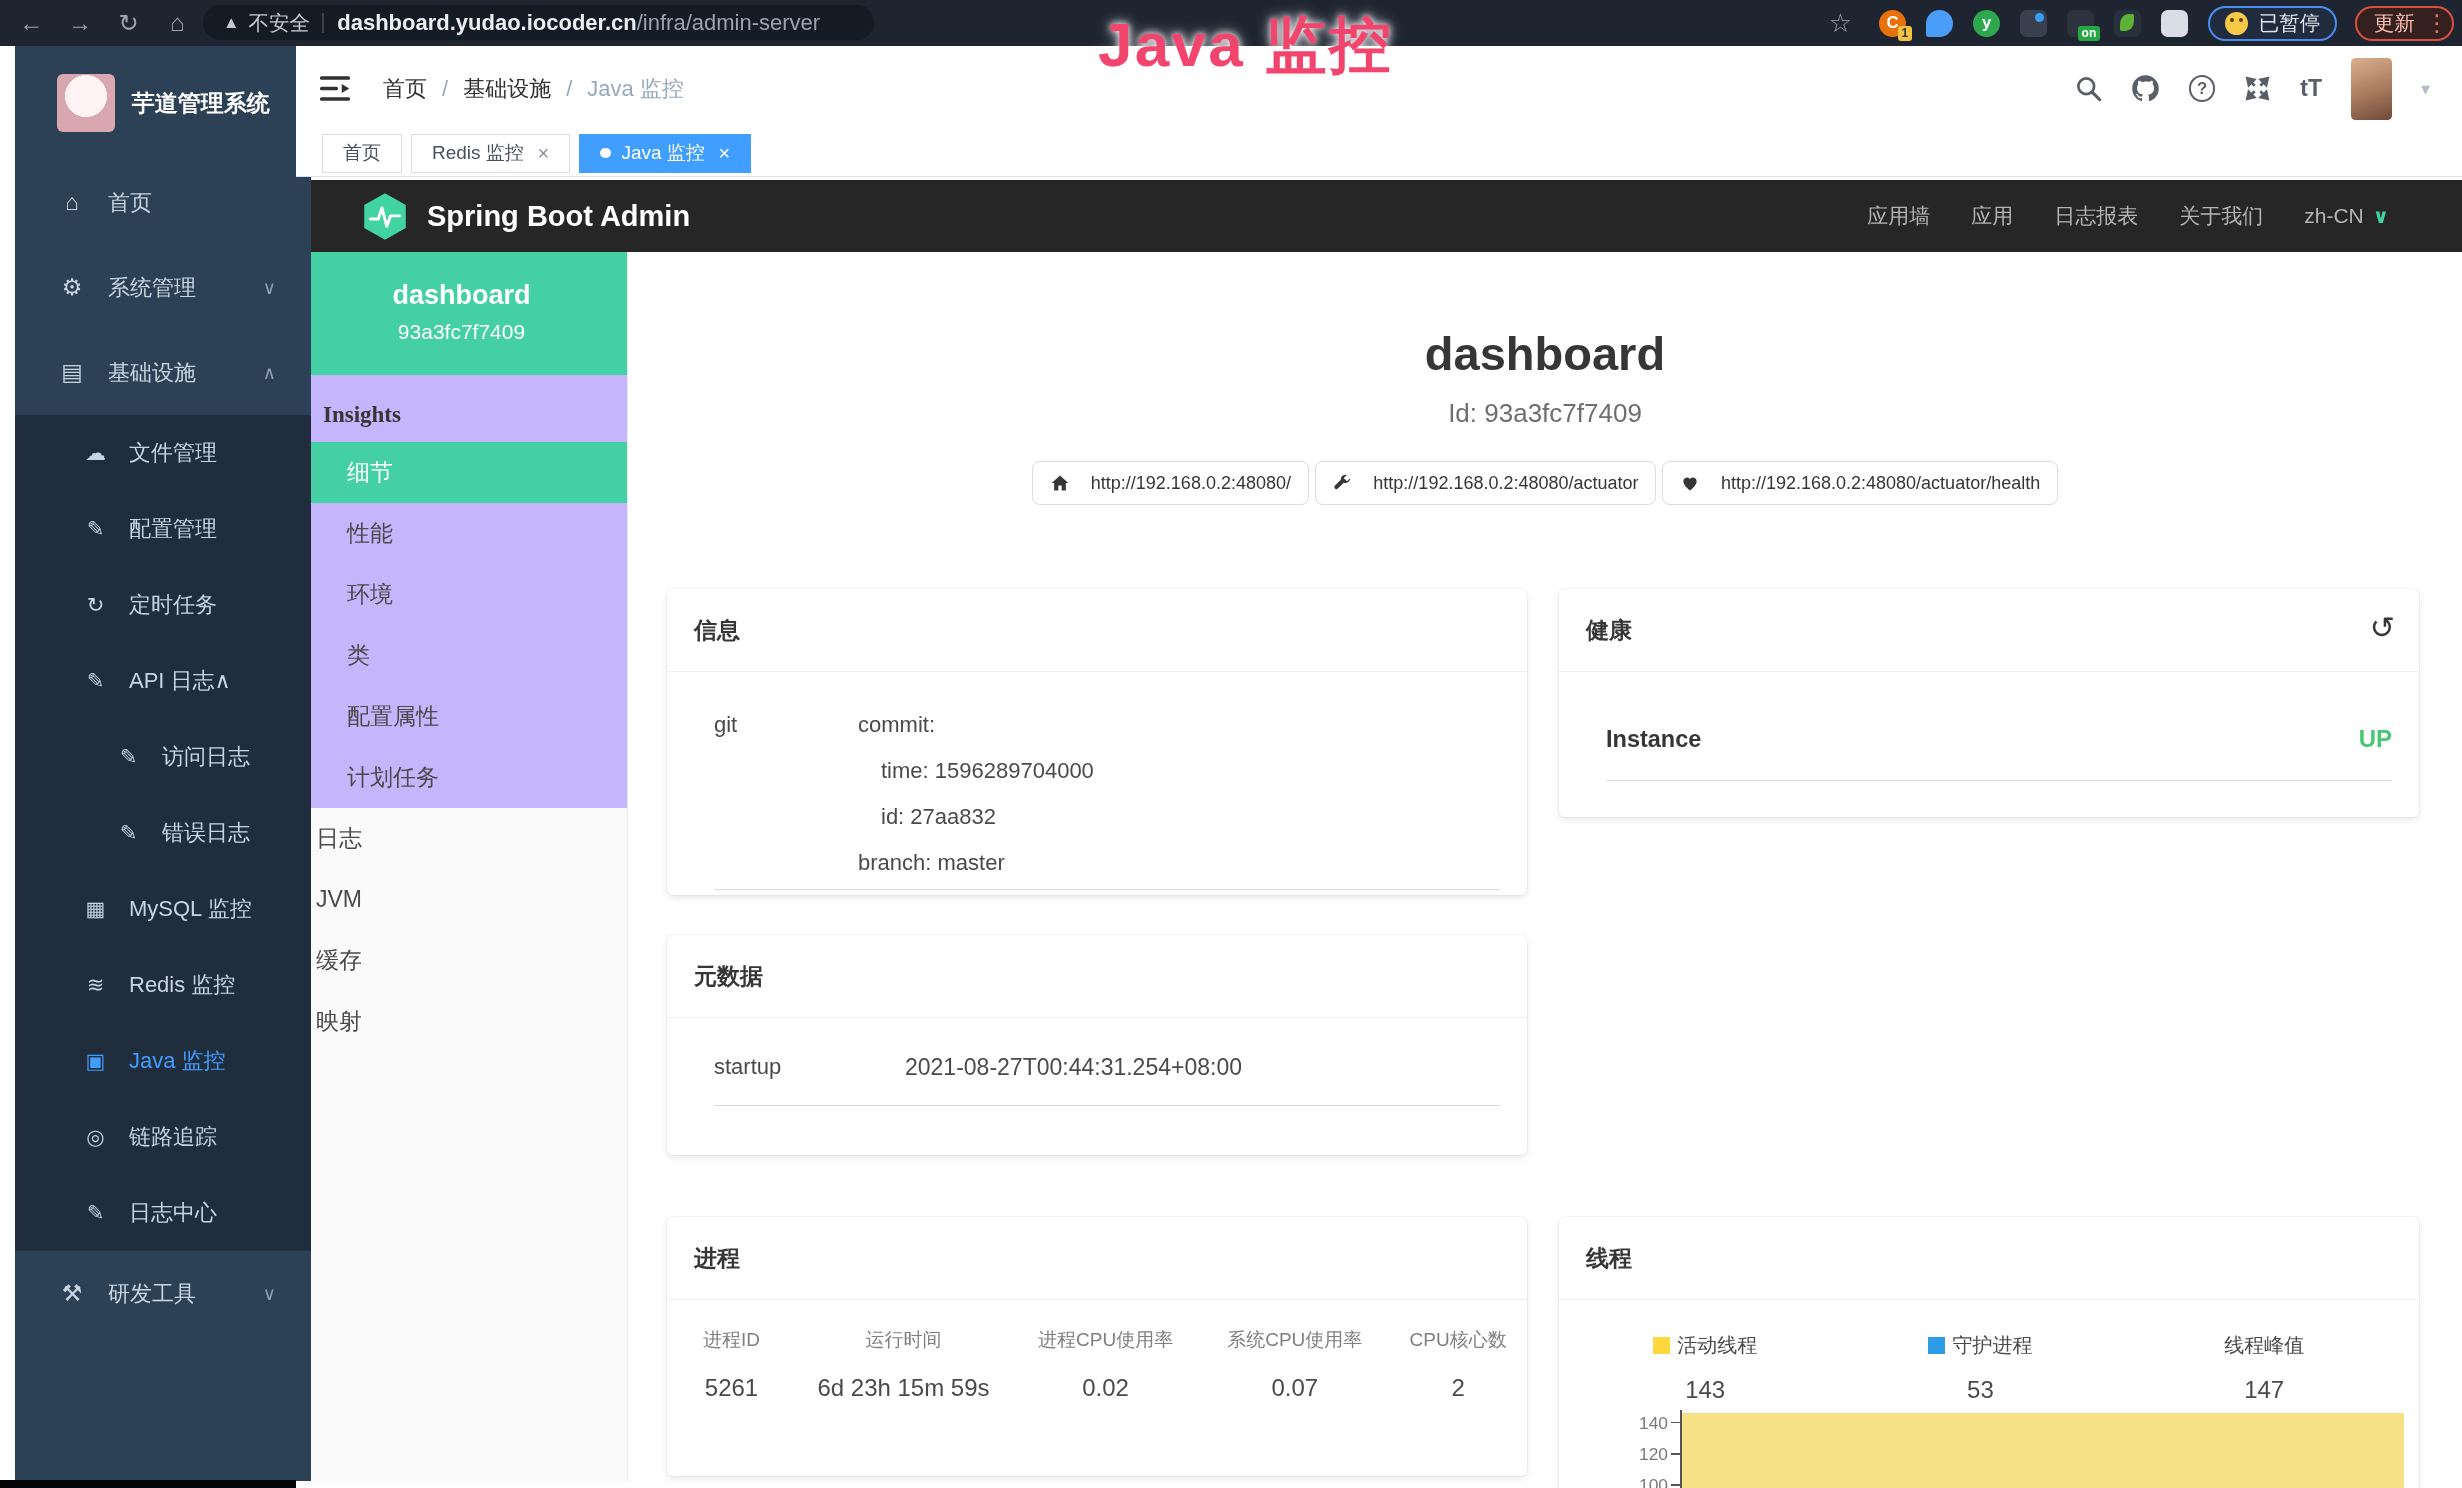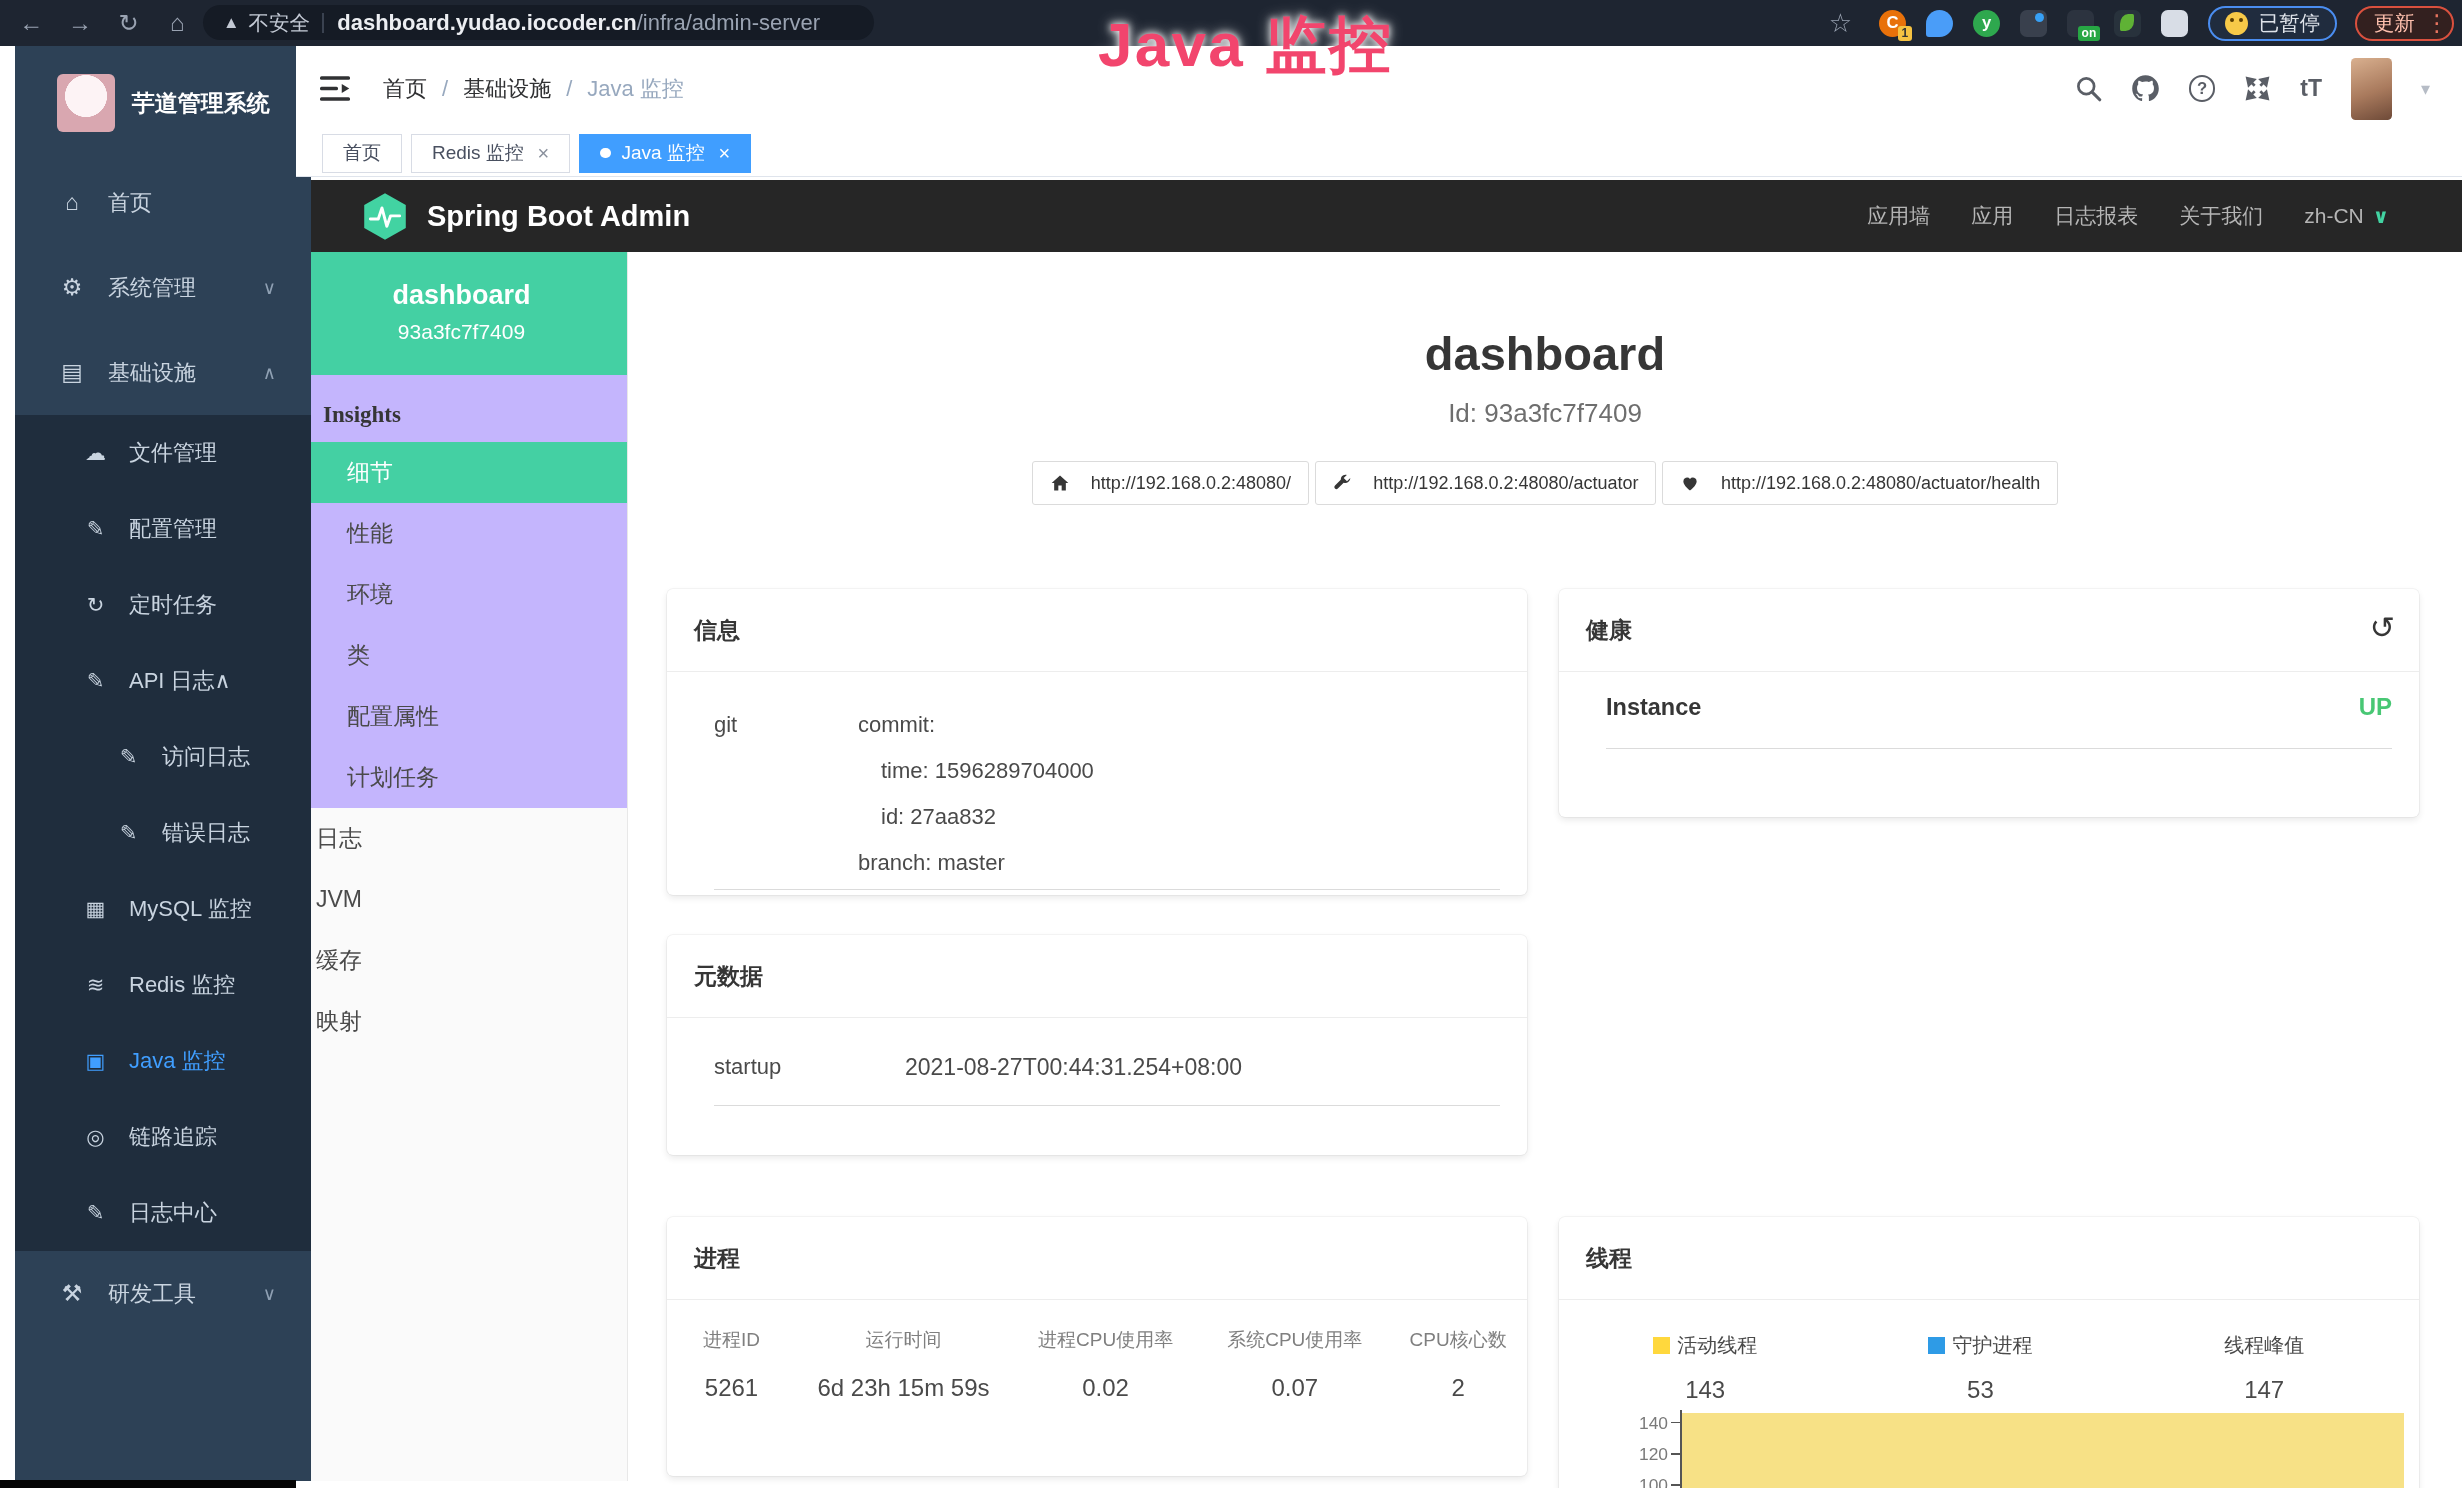--- a/index.html
+++ b/index.html
@@ -94,38 +94,38 @@
   .ins-label { height:55px; display:flex; align-items:center; padding-left:20px; font-size:23px; font-weight:bold; color:#363636; }
   .ins-item { height:61px; display:flex; align-items:center; padding-left:44px; font-size:23px; color:#4a4a4a; cursor:pointer; }
   .ins-item.active { background:#44d0a3; color:#fff; }
   .root-item { height:61px; display:flex; align-items:center; padding-left:20px; font-size:23px; color:#4a4a4a; cursor:pointer; }
 
   
   .sba-main { position:absolute; left:628px; top:252px; width:1834px; height:1229px; background:#fff; z-index:1; }
   .main-title { position:absolute; top:74px; left:0; width:100%; text-align:center; font-size:47px; font-weight:bold; color:#363636; }
   .main-id { position:absolute; top:146px; left:0; width:100%; text-align:center; font-size:26px; color:#6e6e6e; }
   .links-row { position:absolute; top:209px; left:0; width:100%; display:flex; justify-content:center; gap:6px; }
-  .link-btn { height:44px; display:flex; align-items:center; gap:21px; border:1.5px solid #dbdbdb; border-radius:3px; background:#fff; padding:0 16.7px; font-size:18px; color:#363636; cursor:pointer; }
+  .link-btn { height:44px; display:flex; align-items:center; gap:21px; border:1.5px solid #dbdbdb; border-radius:8px; background:#fff; padding:0 16.7px; font-size:18px; color:#363636; cursor:pointer; }
 
   .card { position:absolute; background:#fff; border-radius:6px; box-shadow:0 3px 7.6px rgba(10,10,10,.09), 0 0 0 0.8px rgba(10,10,10,.05); }
   .card-header { height:83px; border-bottom:1.5px solid #ededed; display:flex; align-items:center; padding:0 27px; font-size:23px; font-weight:bold; color:#363636; position:relative; }
   .histo { position:absolute; right:24px; top:21px; font-size:30px; font-weight:normal; color:#363636; cursor:pointer; }
 
   .card-info { left:39px; top:337px; width:860px; height:306px; }
   .card-health { left:931px; top:337px; width:860px; height:228px; }
   .card-meta { left:39px; top:683px; width:860px; height:220px; }
   .card-proc { left:39px; top:965px; width:860px; height:259px; }
   .card-thr { left:931px; top:965px; width:860px; height:326px; }
 
   .git-row { display:flex; margin:30px 27px 0 47px; padding-bottom:3px; border-bottom:1.5px solid #dbdbdb; }
   .git-label { width:144px; font-size:22px; color:#4a4a4a; line-height:46px; }
   .git-lines { font-size:22px; color:#4a4a4a; line-height:46px; }
   .git-lines .ind { padding-left:23px; }
 
-  .hrow { display:flex; justify-content:space-between; align-items:center; margin:21px 27px 0 47px; padding-bottom:27px; border-bottom:1.5px solid #dbdbdb; }
+  .hrow { display:flex; justify-content:space-between; align-items:center; margin:53px 27px 0 47px; padding-bottom:27px; border-bottom:1.5px solid #dbdbdb; }
   .hrow .hlabel { font-size:23.5px; font-weight:bold; color:#363636; }
   .hrow .hstatus { font-size:24px; font-weight:bold; }
 
   .mrow { display:flex; margin:36px 27px 0 47px; padding-bottom:24px; border-bottom:1.5px solid #dbdbdb; }
   .mrow .mlabel { width:191px; font-size:22px; color:#4a4a4a; }
   .mrow .mvalue { font-size:23px; color:#4a4a4a; }
 
   .ptable { padding-top:27px; }
   .prow { display:flex; text-align:center; }
   .pcell { font-size:19px; color:#7f7f7f; }

